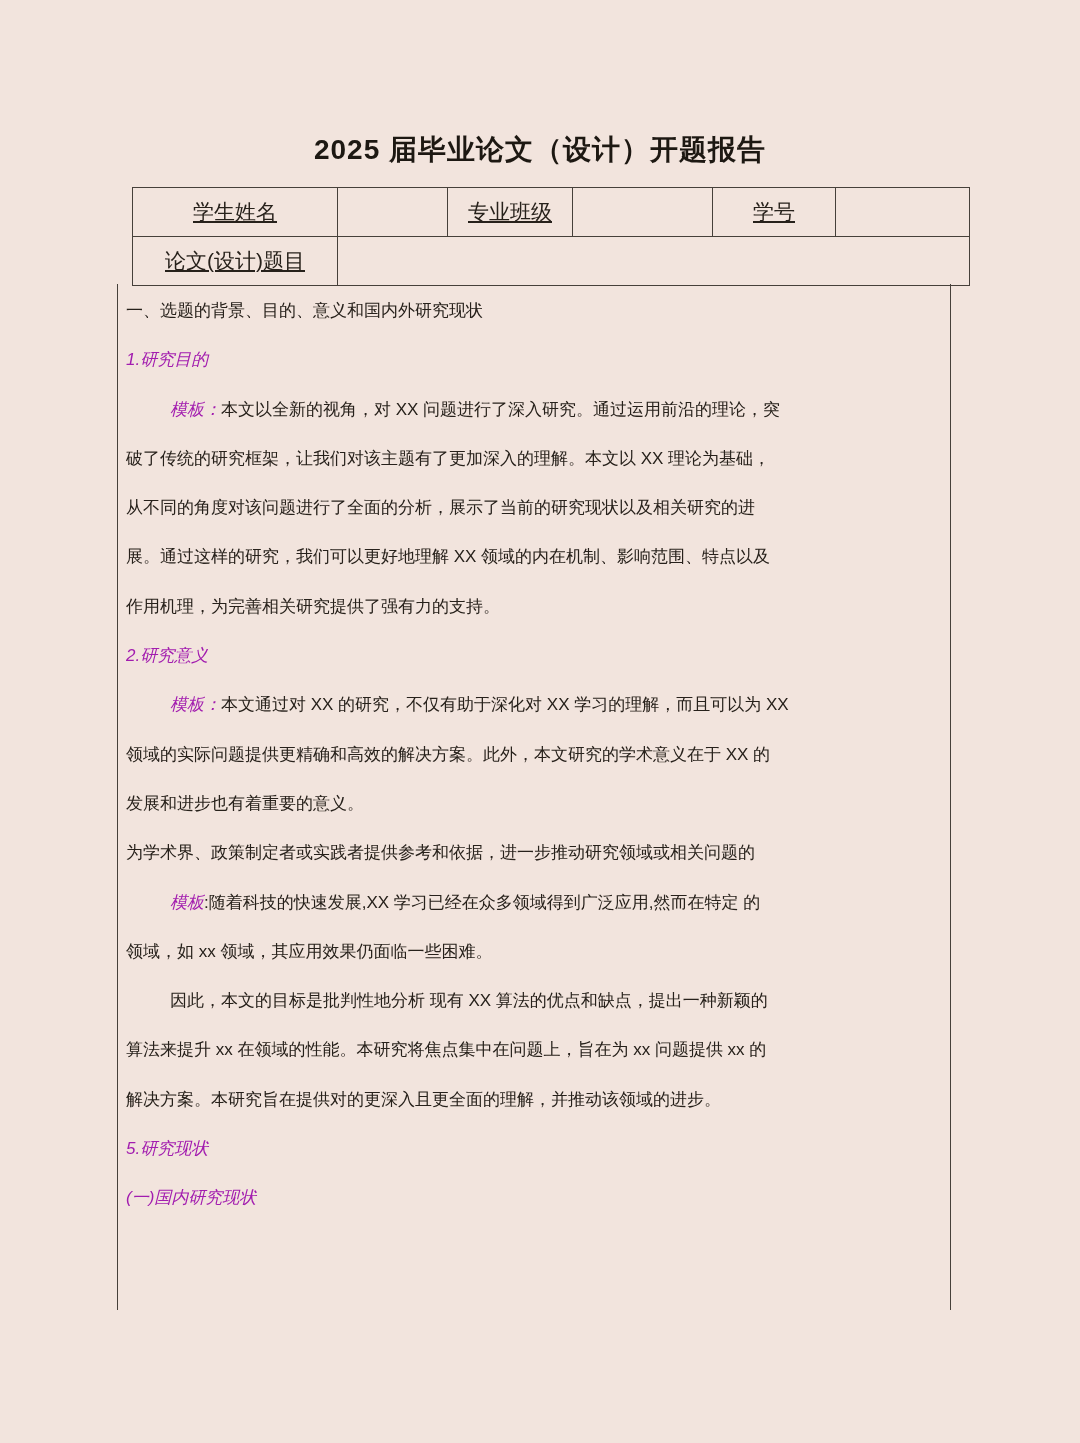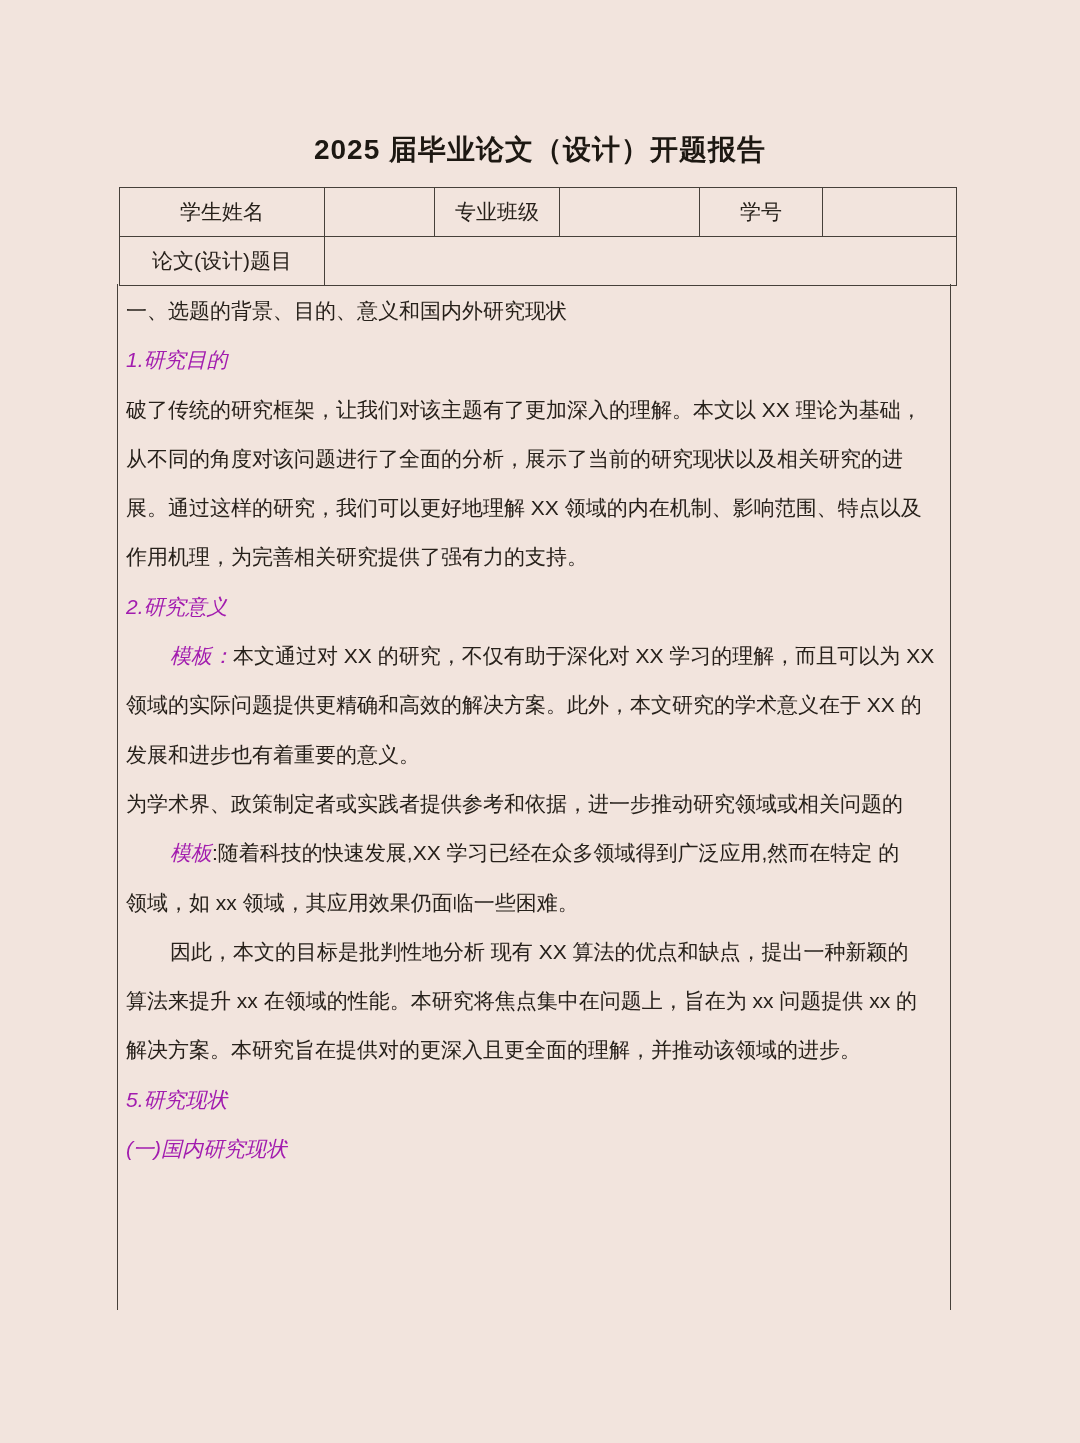--- a/index.html
+++ b/index.html
@@ -13,42 +13,43 @@
   }
   .page{position:absolute;inset:0;}
   .doc-title{
     position:absolute;top:122px;left:0;width:1080px;
     text-align:center;
     font-size:28px;font-weight:bold;color:#1d1812;
     letter-spacing:1px;line-height:56px;
     white-space:nowrap;
   }
   table.info-table{
-    position:absolute;left:119px;top:187px;
+    position:absolute;left:132px;top:187px;
     border-collapse:collapse;table-layout:fixed;
     width:837px;
+    text-decoration:underline;
   }
   table.info-table td{
     border:1.5px solid #46403a;
     height:48px;padding:0 6px;
     font-size:21px;color:#27211b;
     text-align:center;vertical-align:middle;
     overflow:hidden;white-space:nowrap;
   }
   .content-cell{
     position:absolute;left:117px;top:284px;
     width:834px;height:1026px;
     border-left:1.5px solid #46403a;
     border-right:1.5px solid #46403a;
     box-sizing:border-box;
     padding:2px 8px 0 8px;
   }
   .line{
     height:49.3px;line-height:49.3px;
-    font-size:21px;color:#27211b;
+    font-size:17px;color:#27211b;
     white-space:nowrap;overflow:hidden;
   }
   .line .red{color:#a21caf;font-style:italic;}
   .line.redline{color:#ad2e24;}
   .line.indent{text-indent:44px;}
 </style>
 </head>
 <body>
 
 <div class="page">
@@ -76,20 +77,21 @@
     <tr>
       <td>论文(设计)题目</td>
       <td colspan="5"></td>
     </tr>
   </tbody>
     </table>
 
   <div class="content-cell">
     <div class="line"><span class="red"></span><span>一、选题的背景、目的、意义和国内外研究现状</span></div>
     <div class="line redline"><span class="red">1.研究目的</span><span></span></div>
+    <div class="line indent"><span class="red">模板：</span><span>本文以全新的视角，对 XX 问题进行了深入研究。通过运用前沿的理论，突</span></div>
     <div class="line"><span class="red"></span><span>破了传统的研究框架，让我们对该主题有了更加深入的理解。本文以 XX 理论为基础，</span></div>
     <div class="line"><span class="red"></span><span>从不同的角度对该问题进行了全面的分析，展示了当前的研究现状以及相关研究的进</span></div>
     <div class="line"><span class="red"></span><span>展。通过这样的研究，我们可以更好地理解 XX 领域的内在机制、影响范围、特点以及</span></div>
     <div class="line"><span class="red"></span><span>作用机理，为完善相关研究提供了强有力的支持。</span></div>
     <div class="line redline"><span class="red">2.研究意义</span><span></span></div>
     <div class="line indent"><span class="red">模板：</span><span>本文通过对 XX 的研究，不仅有助于深化对 XX 学习的理解，而且可以为 XX</span></div>
     <div class="line"><span class="red"></span><span>领域的实际问题提供更精确和高效的解决方案。此外，本文研究的学术意义在于 XX 的</span></div>
     <div class="line"><span class="red"></span><span>发展和进步也有着重要的意义。</span></div>
     <div class="line"><span class="red"></span><span>为学术界、政策制定者或实践者提供参考和依据，进一步推动研究领域或相关问题的</span></div>
     <div class="line indent"><span class="red">模板</span><span>:随着科技的快速发展,XX 学习已经在众多领域得到广泛应用,然而在特定 的</span></div>

